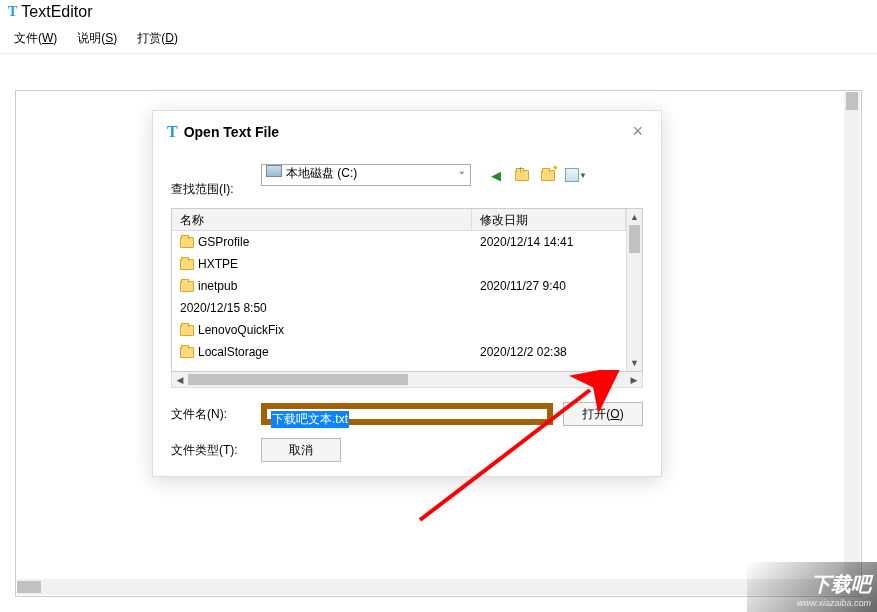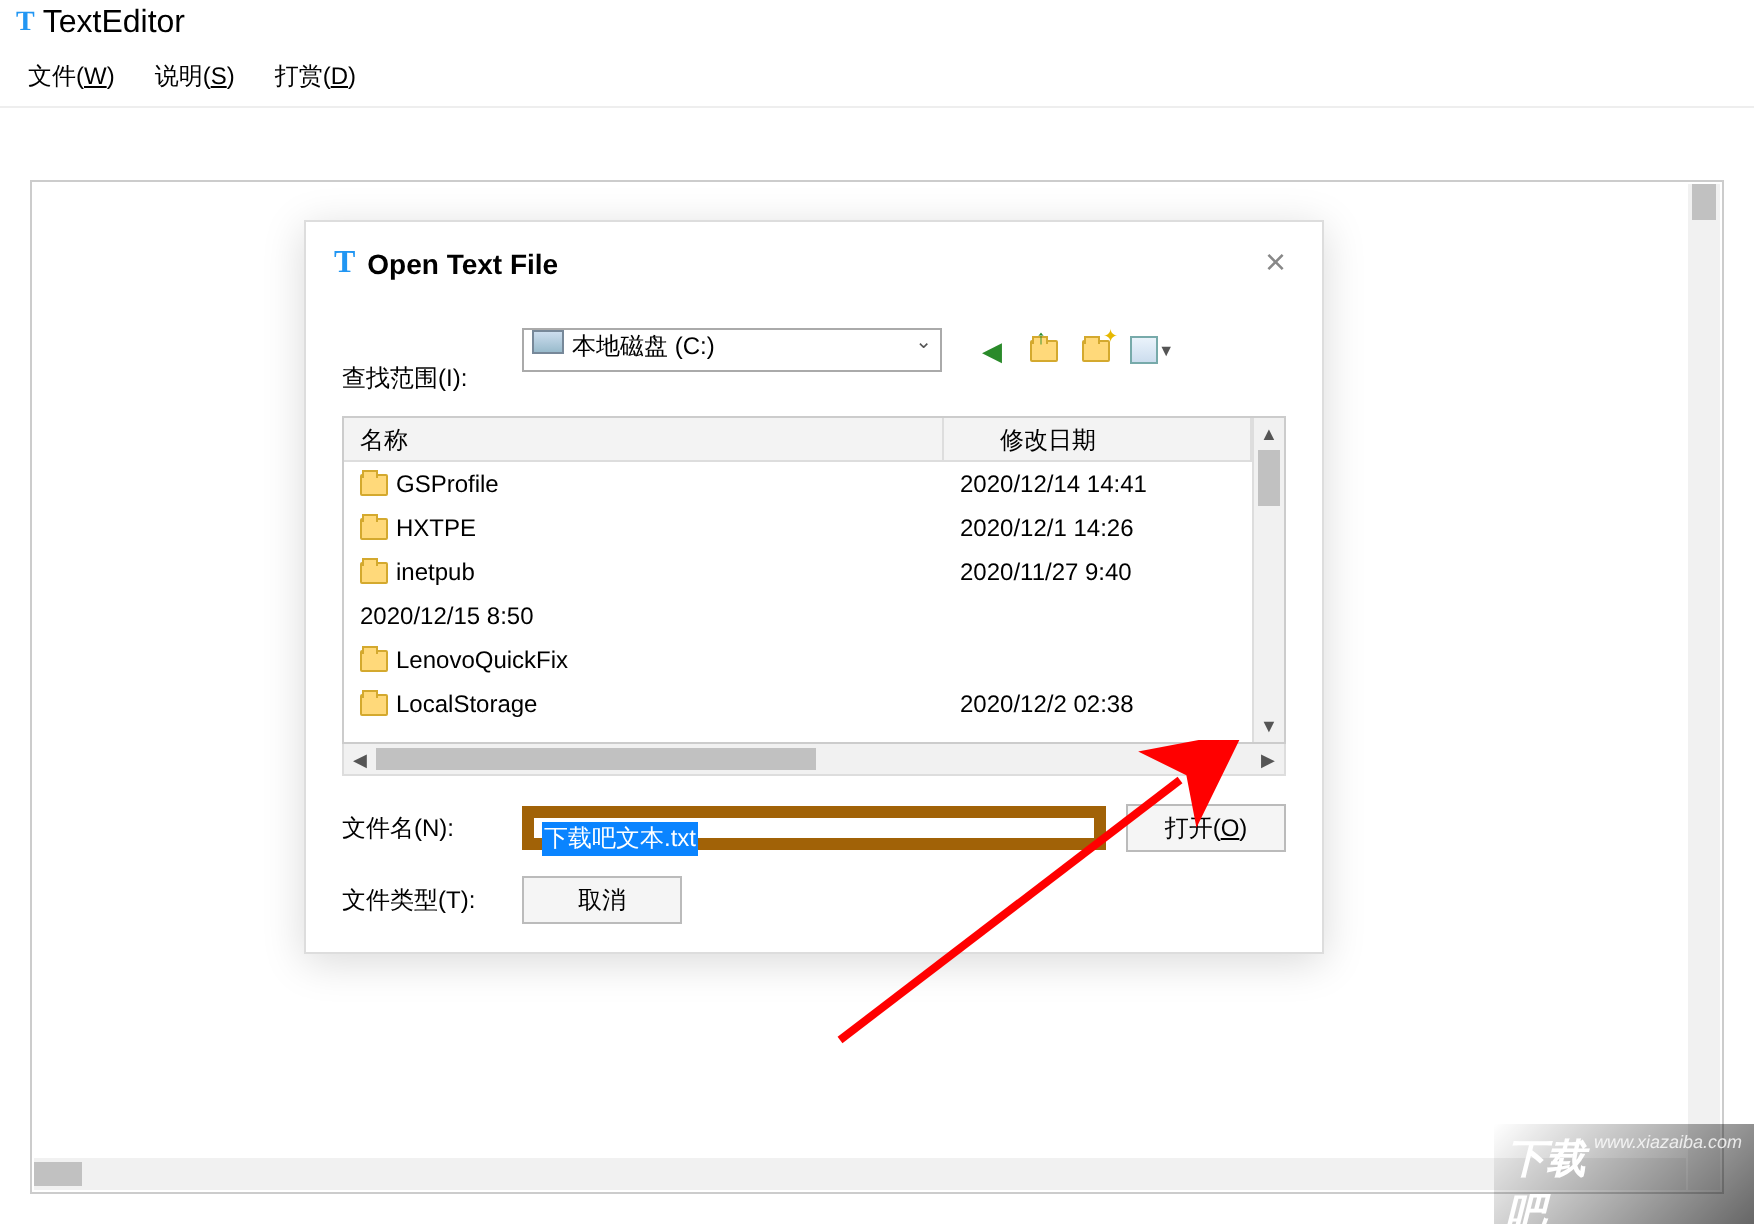--- a/index.html
+++ b/index.html
@@ -33,21 +33,21 @@
 .dd .chev { position: absolute; right: 4px; font-size: 10px; color: #555; }
 
 .toolbar-icons { display: flex; gap: 8px; align-items: center; margin-left: 6px; }
 .ic { width: 18px; height: 18px; display: flex; align-items: center; justify-content: center; font-size: 13px; }
 
 .filelist-wrap { margin: 6px 18px 0 18px; border: 1px solid #ccc; height: 164px; display: flex; }
 .filelist { flex: 1; overflow: hidden; }
 .fl-head { display: flex; background: #f3f3f3; border-bottom: 1px solid #ddd; height: 22px; }
 .fl-head div { padding: 3px 8px; font-size: 12px; border-right: 1px solid #ddd; }
 .col-name { width: 300px; }
-.col-date { flex: 1; margin-left: 20px; }
+.col-date { flex: 1; }
 .fl-rows { }
 .fl-row { display: flex; height: 22px; align-items: center; }
 .fl-row .cn { width: 300px; padding-left: 8px; display: flex; align-items: center; gap: 4px; }
 .fl-row .cd { flex: 1; padding-left: 8px; }
 .folder-icon { width: 14px; height: 11px; background: #ffd97a; border: 1px solid #d4a92e; border-radius: 1px; position: relative; }
 .folder-icon:before { content: ""; position: absolute; top: -3px; left: 0; width: 6px; height: 3px; background: #ffd97a; border: 1px solid #d4a92e; border-bottom: none; }
 
 .list-vscroll { width: 16px; background: #f1f1f1; position: relative; border-left: 1px solid #ddd; }
 .list-vscroll .arr { height: 16px; display: flex; align-items: center; justify-content: center; font-size: 9px; color: #555; }
 .list-vscroll .track { position: absolute; top: 16px; bottom: 16px; left: 0; right: 0; }
@@ -65,21 +65,21 @@
 .txtin .sel { background: #0a84ff; color: #fff; display: inline-block; padding: 0 1px; }
 .ftype { flex: 1; height: 22px; border: 1px solid #aaa; background: #f3f3f3; padding: 2px 4px; font-size: 12px; position: relative; color: #555; }
 .btn { width: 80px; height: 24px; border: 1px solid #bbb; background: #f5f5f5; font-size: 12px; display: flex; align-items: center; justify-content: center; }
 .btn u { text-decoration: underline; }
 .dialog-bottom { padding-bottom: 14px; }
 
 
 .arrow { position: absolute; pointer-events: none; }
 
 
-.watermark { position: absolute; right: 0; bottom: 0; width: 130px; height: 50px; background: linear-gradient(135deg, rgba(0,0,0,0) 0%, rgba(0,0,0,.6) 100%); color: #fff; font-family: "SimHei", sans-serif; display: flex; flex-direction: row; justify-content: flex-end; padding: 4px 6px; font-style: italic; }
+.watermark { position: absolute; right: 0; bottom: 0; width: 130px; height: 50px; background: linear-gradient(135deg, rgba(0,0,0,0) 0%, rgba(0,0,0,.6) 100%); color: #fff; font-family: "SimHei", sans-serif; display: flex; flex-direction: column; align-items: flex-end; justify-content: flex-end; padding: 4px 6px; font-style: italic; }
 .watermark .big { font-size: 20px; font-weight: bold; }
 .watermark .small { font-size: 9px; opacity: .8; }
 
 .content-area .hscroll-main { position: absolute; left: 1px; right: 18px; bottom: 1px; height: 16px; background: #f1f1f1; }
 .content-area .hscroll-main .thumb { position: absolute; left: 0; top: 2px; bottom: 2px; width: 24px; background: #c1c1c1; }
 </style>
 </head>
 <body>
 
 <div class="titlebar">
@@ -146,21 +146,20 @@
               <span class="folder-icon"></span>
               <span>GSProfile</span>
             </div>
             <div class="cd">2020/12/14 14:41</div>
           </div>
           <div class="fl-row">
             <div class="cn">
               <span class="folder-icon"></span>
               <span>HXTPE</span>
             </div>
-            <div class="cd">2020/12/1 14:26</div>
           </div>
           <div class="fl-row">
             <div class="cn">
               <span class="folder-icon"></span>
               <span>inetpub</span>
             </div>
             <div class="cd">2020/11/27 9:40</div>
           </div>
           <div class="fl-row">
             <div class="cd">2020/12/15 8:50</div>

